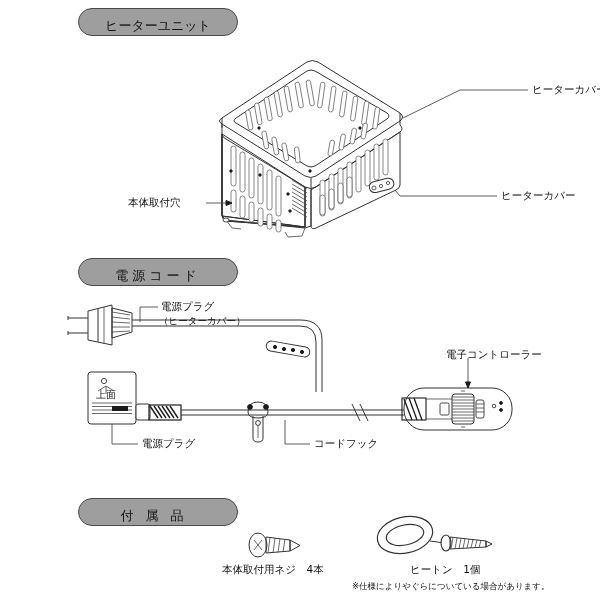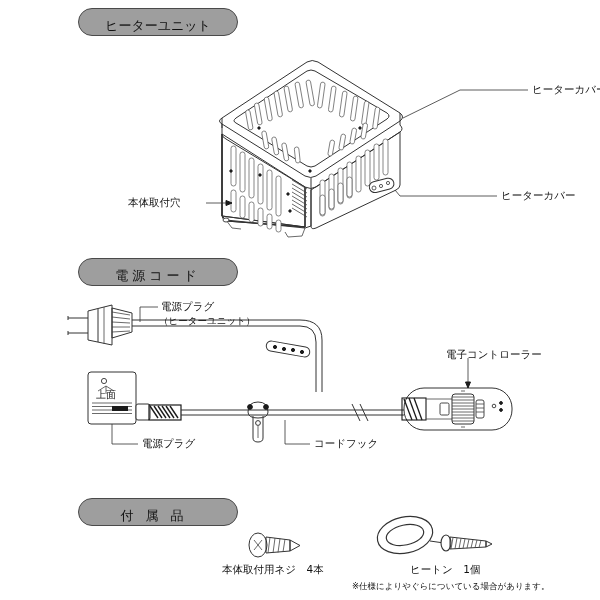--- a/index.html
+++ b/index.html
@@ -353,21 +353,21 @@
   </div>
 
   <div class="lbl" style="left:532px; top:83px;">ヒーターカバー</div>
 
   <div class="lbl" style="left:501px; top:189px;">ヒーターカバー</div>
 
   <div class="lbl" style="left:128px; top:196px;">本体取付穴</div>
 
   <div class="lbl" style="left:161px; top:300px;">電源プラグ</div>
 
-  <div class="lbl small" style="left:159px; top:314px;">（ヒーターユニット）</div>
+  <div class="lbl small" style="left:159px; top:314px;">（ヒーターカバー）</div>
 
   <div class="lbl" style="left:446px; top:348px;">電子コントローラー</div>
 
   <div class="lbl" style="left:142px; top:437px;">電源プラグ</div>
 
   <div class="lbl" style="left:314px; top:437px;">コードフック</div>
 
   <div class="lbl small" style="left:96px; top:388px; font-size:10px;">上面</div>
 
   <div class="lbl" style="left:222px; top:563px;text-align:center;">本体取付用ネジ　4本</div>

